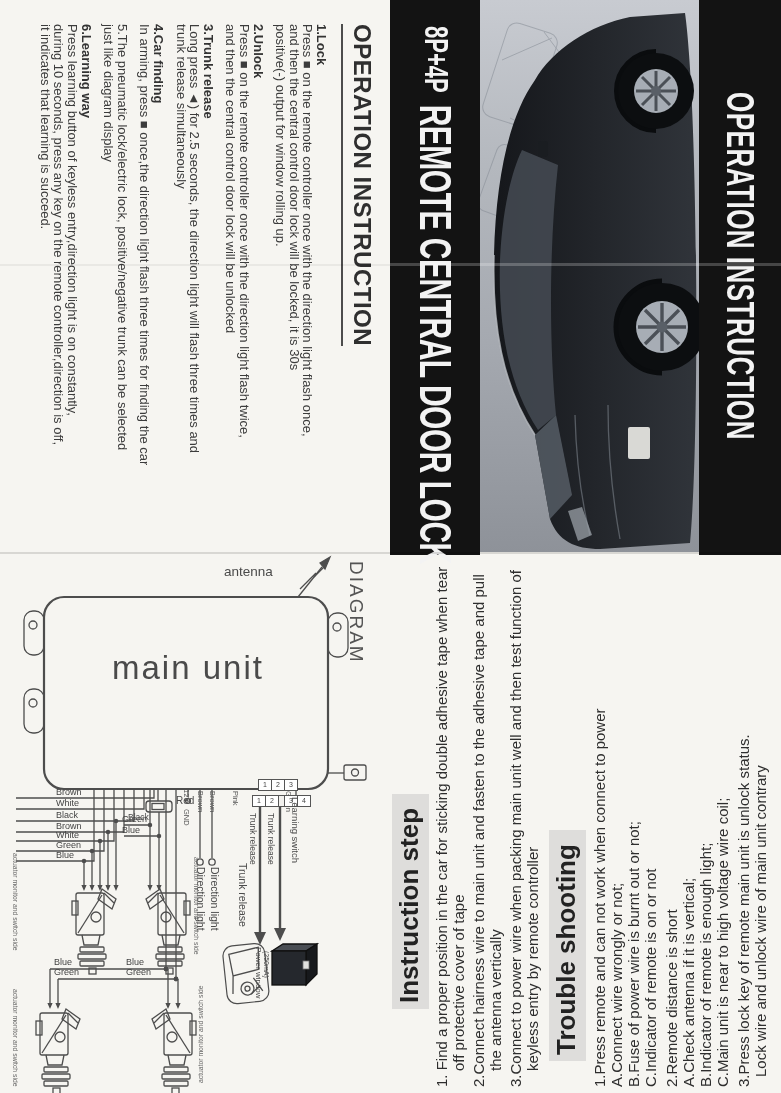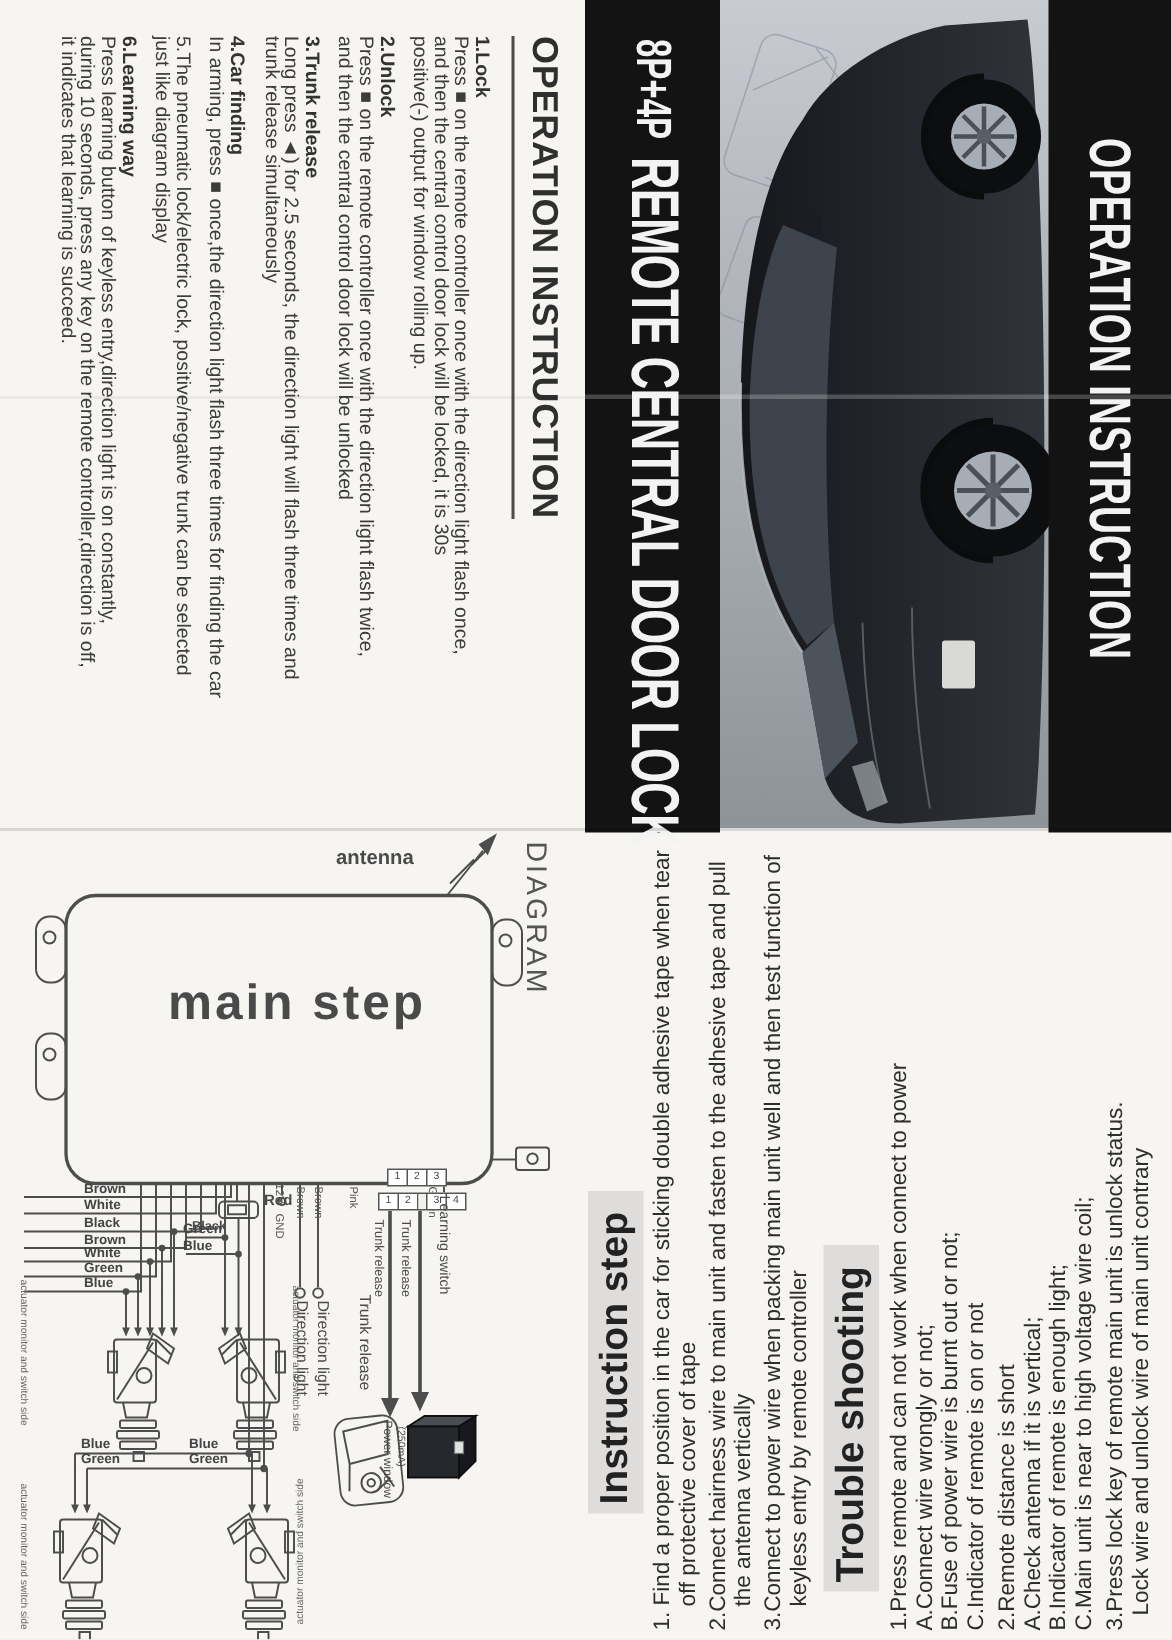--- a/index.html
+++ b/index.html
@@ -6,21 +6,21 @@
   body{width:781px;height:1093px;overflow:hidden;background:#e9e8e4;
        font-family:"Liberation Sans","DejaVu Sans",sans-serif;}
   #screen{position:relative;width:781px;height:1093px;background:#f6f5f1;overflow:hidden;}
   .abs{position:absolute;}
   .rot{position:absolute;transform-origin:0 0;}
   
   .vlab{position:absolute;transform-origin:0 0;transform:rotate(90deg);
         white-space:nowrap;color:#4a4a4a;line-height:1;}
   .vlab180{position:absolute;transform-origin:0 0;transform:rotate(-90deg);
         white-space:nowrap;color:#4a4a4a;line-height:1;}
-  .hlab{position:absolute;white-space:nowrap;color:#4a4a4a;line-height:1;font-weight:bold;}
+  .hlab{position:absolute;white-space:nowrap;color:#4a4a4a;line-height:1;}
 
   
   #op-panel{background:transparent;color:#3a3a3a;padding:14px 18px 0 24px;box-sizing:border-box;}
   #op-title{display:inline-block;font-size:24px;font-weight:bold;letter-spacing:.5px;
             color:#2f2f2f;border-bottom:2.5px solid #4c4c4c;padding-bottom:5px;margin-bottom:13px;}
   .op-sec{margin-bottom:9px;font-size:13px;line-height:13.6px;color:#3c3c3c;}
   .op-h{font-weight:bold;color:#333;}
 
   
   .band{position:absolute;left:0;width:555px;background:#131313;color:#f3f3f3;
@@ -283,21 +283,21 @@
             <use href="#act" transform="translate(36,438)"></use>
           </g>
         <g>
             <use href="#act" transform="translate(196,438) scale(-1,1)"></use>
           </g>
       </g>
     </svg>
 
     <div class="vlab" style="left:366px;top:6px;font-size:19px;letter-spacing:2px;color:#555;">DIAGRAM</div>
     <div class="hlab" style="left:224px;top:10px;font-size:13.5px;">antenna</div>
-    <div class="hlab" id="main-unit-label" style="left:112px;top:96px;">main step</div>
+    <div class="hlab" id="main-unit-label" style="left:112px;top:96px;">main unit</div>
 
     <div class="hlab wire-lab" style="left:56px;top:233px;">Brown</div>
     <div class="hlab wire-lab" style="left:56px;top:244px;">White</div>
     <div class="hlab wire-lab" style="left:56px;top:256px;">Black</div>
     <div class="hlab wire-lab" style="left:56px;top:267px;">Brown</div>
     <div class="hlab wire-lab" style="left:56px;top:276px;">White</div>
     <div class="hlab wire-lab" style="left:56px;top:286px;">Green</div>
     <div class="hlab wire-lab" style="left:56px;top:296px;">Blue</div>
 
     <div class="hlab" style="left:176px;top:241px;font-size:10px;">Red</div>

